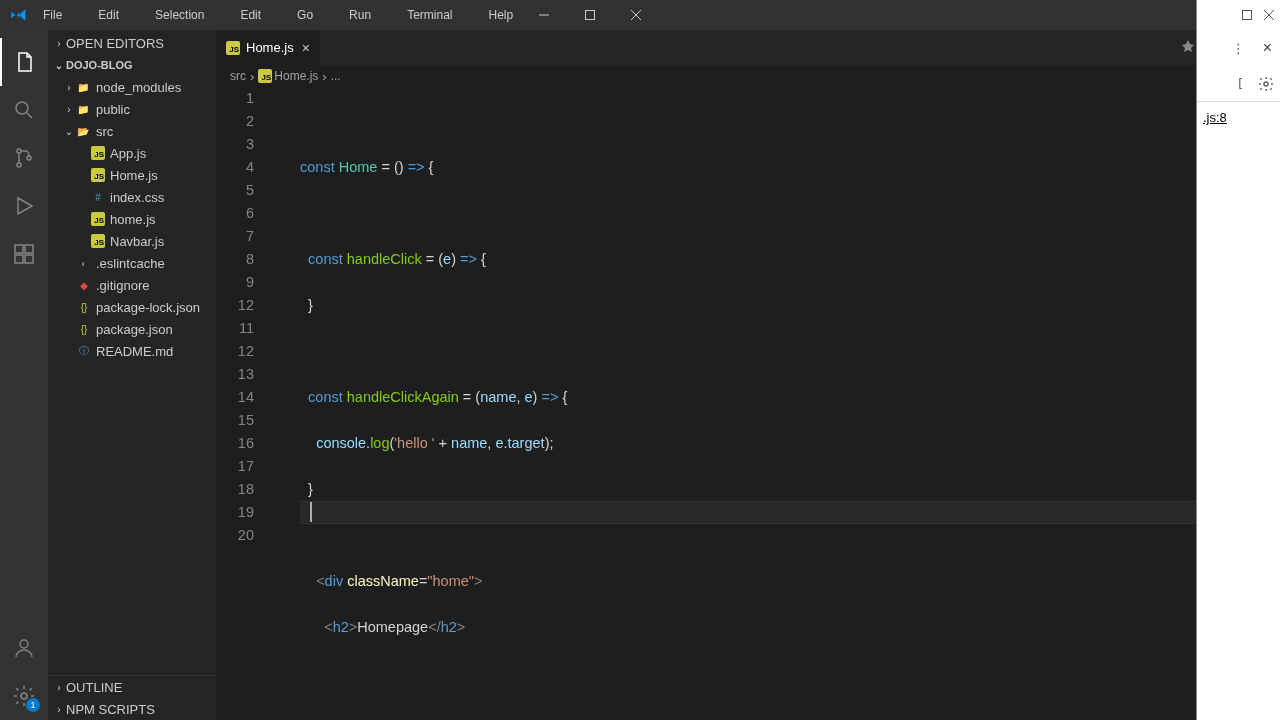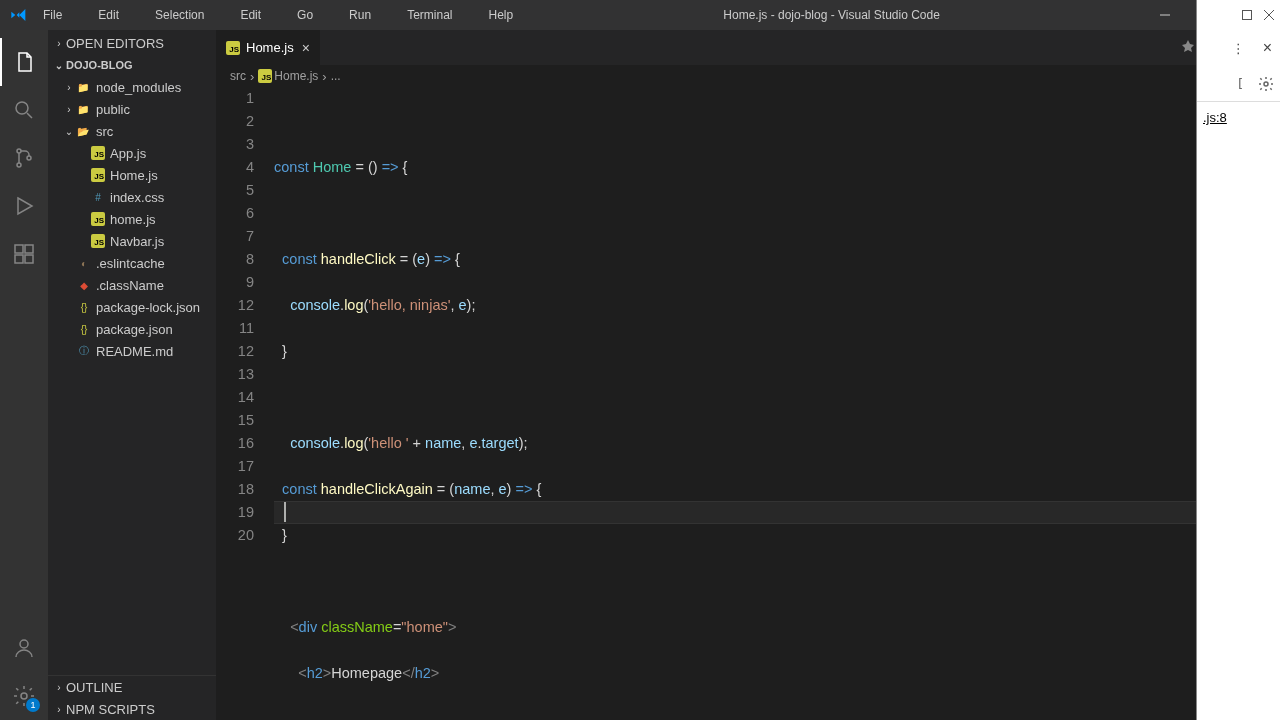--- a/index.html
+++ b/index.html
@@ -46,33 +46,33 @@
 .tab .ficon { margin-right: 6px; }
 .tab .close { margin-left: 8px; font-size: 14px; color: #ccc; }
 .tabs .spacer { flex: 1; }
 .tabs .tab-actions { display: flex; align-items: center; padding: 0 10px; gap: 16px; color: #ccc; }
 
 .breadcrumb { height: 22px; display: flex; align-items: center; padding-left: 14px; font-size: 12px; color: #a0a0a0; gap: 2px; }
 .breadcrumb .sep { margin: 0 2px; font-size: 13px; }
 
 .code { flex: 1; display: flex; font-family: 'Consolas', 'Courier New', monospace; font-size: 14.5px; line-height: 23px; overflow: hidden; position: relative; }
 .gutter { width: 58px; text-align: right; color: #858585; padding-right: 20px; user-select: none; }
-.code-content { flex: 1; white-space: pre; color: #d4d4d4; position: relative; }
+.code-content { flex: 1; white-space: pre; color: #d4d4d4; position: relative; margin-left: 26px; }
 .line { height: 23px; }
 .current-line { background: #282828; position: absolute; left: 0; right: 0; height: 23px; top: 414px; border-top: 1px solid #333; border-bottom: 1px solid #333; }
 .cursor { position: absolute; width: 2px; height: 20px; background: #aeafad; top: 415px; left: 10px; }
 
 
 .kw { color: #569cd6; }       
-.fn { color: #fef9c3; }       
+.fn { color: #84cc16; }       
 .var { color: #9cdcfe; }      
 .cls { color: #4ec9b0; }      
 .str { color: #ce9178; }      
 .tag { color: #569cd6; }      
-.attr { color: #84cc16; }     
+.attr { color: #fef9c3; }     
 .brace { color: #d4d4d4; }
 .punc { color: #d4d4d4; }
 .angle { color: #808080; }
 .prop { color: #9cdcfe; }
 
 .minimap { position: absolute; right: 0; top: 0; width: 15px; bottom: 0; background: #1e1e1e; }
 
 
 .right-peek { position: absolute; right: 0; top: 0; width: 84px; height: 720px; background: #fff; color: #000; font-size: 13px; border-left: 1px solid #888; }
 .right-peek .top { height: 30px; display: flex; align-items: center; justify-content: flex-end; padding-right: 6px; gap: 12px; color: #555; }
@@ -96,21 +96,20 @@
   <div class="menu">
     <span>File</span>
     <span>Edit</span>
     <span>Selection</span>
     <span>Edit</span>
     <span>Go</span>
     <span>Run</span>
     <span>Terminal</span>
     <span>Help</span>
   </div>
-  <div class="title">Home.js - dojo-blog - Visual Studio Code</div>
   <div class="controls">
     <div class="ctrl">
         <svg width="10" height="10">
           <path stroke="#ccc" d="M0 5h10"></path>
         </svg>
       </div>
     <div class="ctrl">
         <svg width="10" height="10">
           <rect x="0.5" y="0.5" width="9" height="9" fill="none" stroke="#ccc"></rect>
         </svg>
@@ -233,21 +232,21 @@
           <span>Navbar.js</span>
         </div>
       <div class="row indent1">
           <span class="chev"></span>
           <span class="ficon cache-icon">◐</span>
           <span>.eslintcache</span>
         </div>
       <div class="row indent1">
           <span class="chev"></span>
           <span class="ficon git-icon">◆</span>
-          <span>.className</span>
+          <span>.gitignore</span>
         </div>
       <div class="row indent1">
           <span class="chev"></span>
           <span class="ficon json-icon">{}</span>
           <span>package-lock.json</span>
         </div>
       <div class="row indent1">
           <span class="chev"></span>
           <span class="ficon json-icon">{}</span>
           <span>package.json</span>
@@ -320,25 +319,24 @@
           <div class="line">18</div>
           <div class="line">19</div>
           <div class="line">20</div>
       </div>
       <div class="code-content">
 <div class="current-line"></div>
 <div class="cursor"></div>
 <div class="line"><span class="kw">const</span> <span class="cls">Home</span> <span class="punc">=</span> <span class="punc">()</span> <span class="kw">=&gt;</span> <span class="brace">{</span></div>
 <div class="line"></div>
 <div class="line">  <span class="kw">const</span> <span class="fn">handleClick</span> <span class="punc">=</span> <span class="punc">(</span><span class="var">e</span><span class="punc">)</span> <span class="kw">=&gt;</span> <span class="brace">{</span></div>
-<div class="line">    <span class="var">console</span><span class="punc">.</span><span class="fn">log</span><span class="punc">(</span><span class="str">'hello, ninjas'</span><span class="punc">,</span> <span class="var">e</span><span class="punc">);</span></div>
 <div class="line">  <span class="brace">}</span></div>
 <div class="line"></div>
+<div class="line">  <span class="kw">const</span> <span class="fn">handleClickAgain</span> <span class="punc">=</span> <span class="punc">(</span><span class="var">name</span><span class="punc">,</span> <span class="var">e</span><span class="punc">)</span> <span class="kw">=&gt;</span> <span class="brace">{</span></div>
 <div class="line">    <span class="var">console</span><span class="punc">.</span><span class="fn">log</span><span class="punc">(</span><span class="str">'hello '</span> <span class="punc">+</span> <span class="var">name</span><span class="punc">,</span> <span class="var">e</span><span class="punc">.</span><span class="prop">target</span><span class="punc">);</span></div>
-<div class="line">  <span class="kw">const</span> <span class="fn">handleClickAgain</span> <span class="punc">=</span> <span class="punc">(</span><span class="var">name</span><span class="punc">,</span> <span class="var">e</span><span class="punc">)</span> <span class="kw">=&gt;</span> <span class="brace">{</span></div>
 <div class="line">  <span class="brace">}</span></div>
 <div class="line"></div>
 <div class="line">    <span class="angle">&lt;</span><span class="tag">div</span> <span class="attr">className</span><span class="punc">=</span><span class="str">"home"</span><span class="angle">&gt;</span></div>
 <div class="line">      <span class="angle">&lt;</span><span class="tag">h2</span><span class="angle">&gt;</span>Homepage<span class="angle">&lt;/</span><span class="tag">h2</span><span class="angle">&gt;</span></div>
 
 
 
 
 
 

